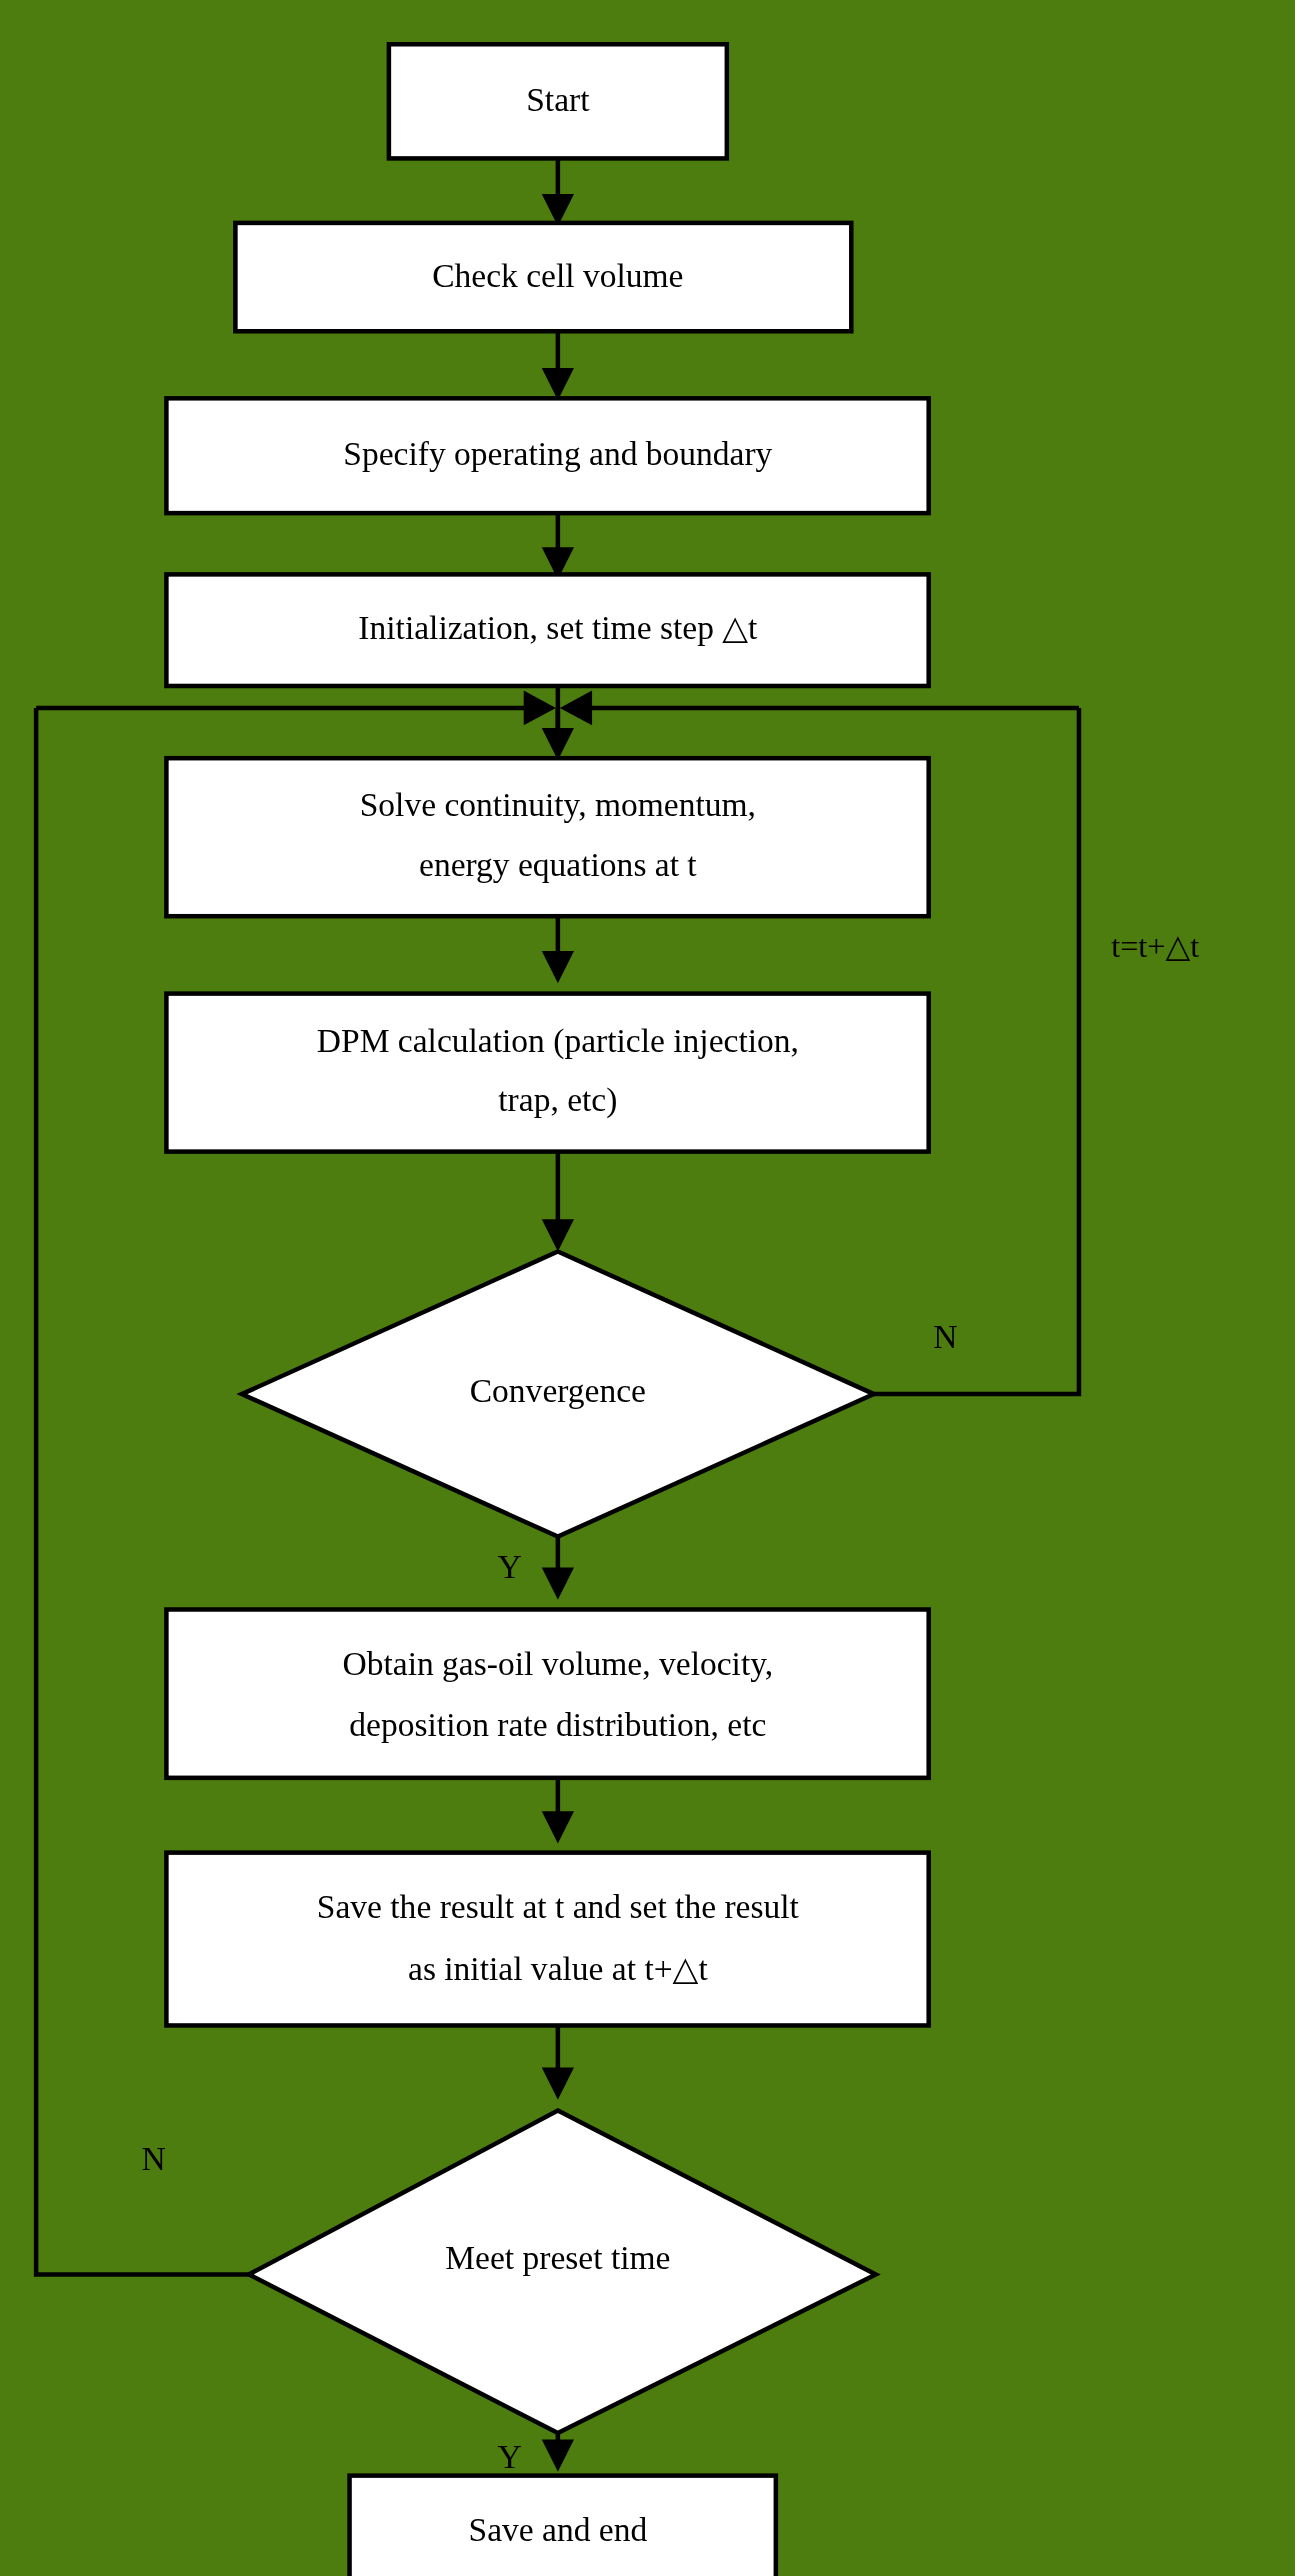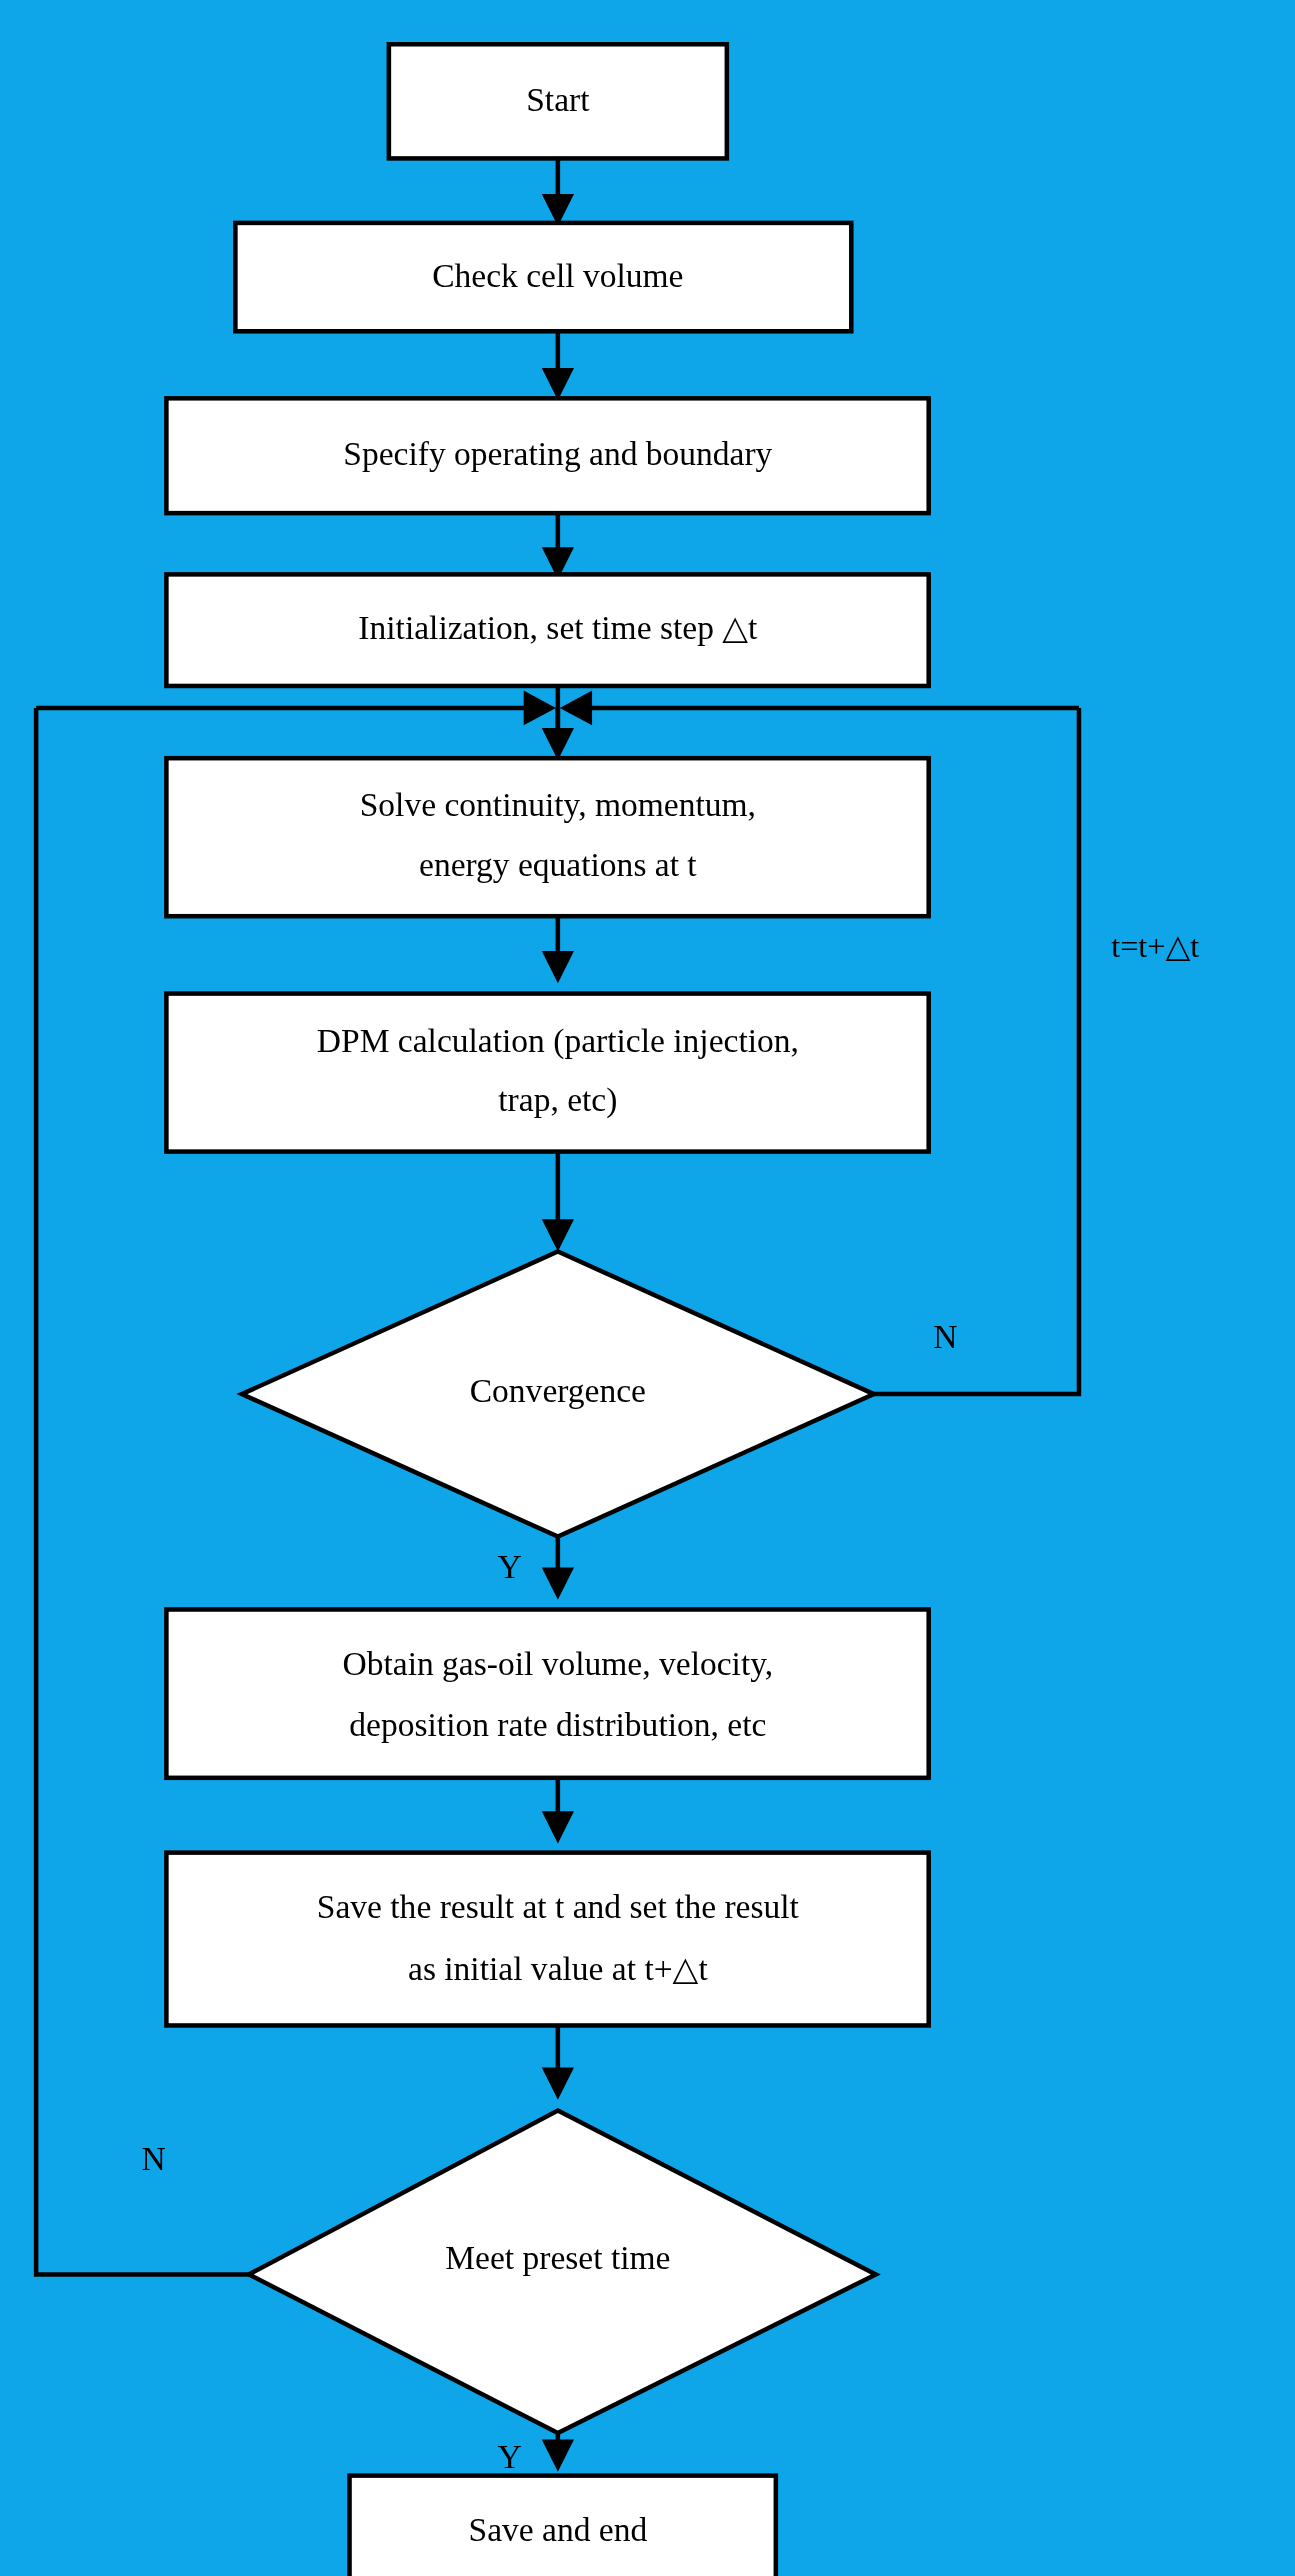--- a/index.html
+++ b/index.html
@@ -7,21 +7,21 @@
     padding: 0;
     background: #ffffff;
   }
   body {
     font-family: "Liberation Serif", "DejaVu Serif", serif;
   }
   #flowchart-root {
     position: relative;
     width: 1295px;
     height: 2576px;
-    background: #0ea5e9;
+    background: #4d7c0f;
     overflow: hidden;
   }
   svg#flow-svg {
     position: absolute;
     top: 0;
     left: 0;
     width: 1295px;
     height: 2576px;
     display: block;
   }

